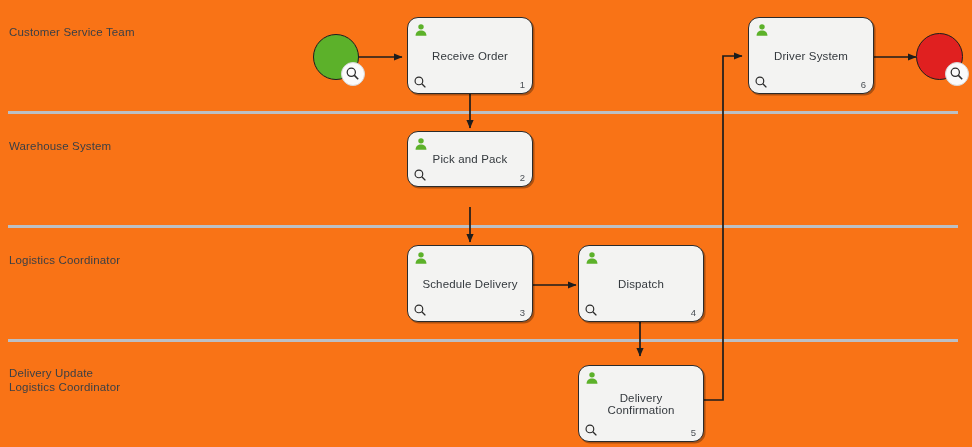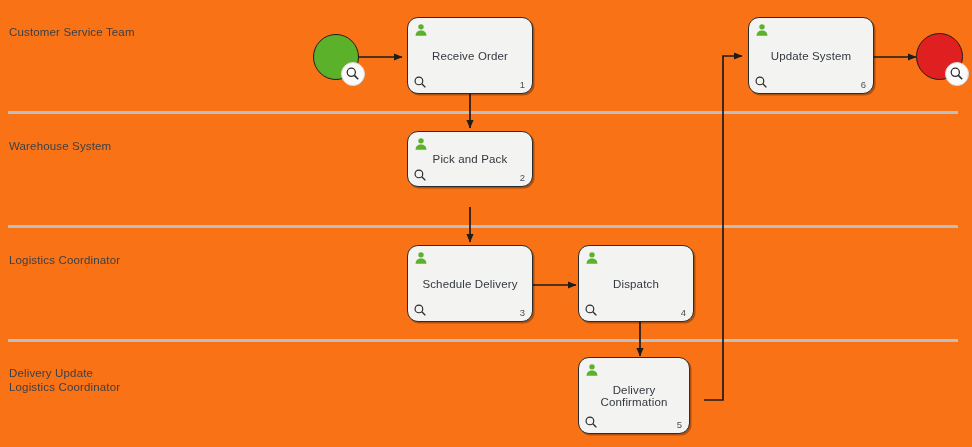--- a/index.html
+++ b/index.html
@@ -198,52 +198,52 @@
       <path d="M1.8,14.6 C1.8,10.6 4.6,8.7 8,8.7 C11.4,8.7 14.2,10.6 14.2,14.6 Z" fill="#5cb12a"></path>
     </svg>
     <div class="task-label">Schedule Delivery</div>
     <svg class="mag-icon" viewBox="0 0 16 16">
       <circle cx="6.3" cy="6.3" r="4.1" fill="none" stroke="#2b2b2b" stroke-width="1.25"></circle>
       <line x1="9.4" y1="9.4" x2="13.2" y2="13.2" stroke="#2b2b2b" stroke-width="1.5"></line>
     </svg>
     <div class="task-num">3</div>
   </div>
 
-  <div class="task" style="left:578px; top:245px; width:116px; height:77px;">
+  <div class="task" style="left:578px; top:245px; width:126px; height:77px;">
     <svg class="user-icon" viewBox="0 0 16 16">
       <circle cx="8" cy="4.4" r="3.1" fill="#5cb12a"></circle>
       <path d="M1.8,14.6 C1.8,10.6 4.6,8.7 8,8.7 C11.4,8.7 14.2,10.6 14.2,14.6 Z" fill="#5cb12a"></path>
     </svg>
     <div class="task-label">Dispatch</div>
     <svg class="mag-icon" viewBox="0 0 16 16">
       <circle cx="6.3" cy="6.3" r="4.1" fill="none" stroke="#2b2b2b" stroke-width="1.25"></circle>
       <line x1="9.4" y1="9.4" x2="13.2" y2="13.2" stroke="#2b2b2b" stroke-width="1.5"></line>
     </svg>
     <div class="task-num">4</div>
   </div>
 
-  <div class="task" style="left:578px; top:357px; width:112px; height:77px;">
+  <div class="task" style="left:578px; top:365px; width:126px; height:77px;">
     <svg class="user-icon" viewBox="0 0 16 16">
       <circle cx="8" cy="4.4" r="3.1" fill="#5cb12a"></circle>
       <path d="M1.8,14.6 C1.8,10.6 4.6,8.7 8,8.7 C11.4,8.7 14.2,10.6 14.2,14.6 Z" fill="#5cb12a"></path>
     </svg>
     <div class="task-label">Delivery Confirmation</div>
     <svg class="mag-icon" viewBox="0 0 16 16">
       <circle cx="6.3" cy="6.3" r="4.1" fill="none" stroke="#2b2b2b" stroke-width="1.25"></circle>
       <line x1="9.4" y1="9.4" x2="13.2" y2="13.2" stroke="#2b2b2b" stroke-width="1.5"></line>
     </svg>
     <div class="task-num">5</div>
   </div>
 
   <div class="task" style="left:748px; top:17px; width:126px; height:77px;">
     <svg class="user-icon" viewBox="0 0 16 16">
       <circle cx="8" cy="4.4" r="3.1" fill="#5cb12a"></circle>
       <path d="M1.8,14.6 C1.8,10.6 4.6,8.7 8,8.7 C11.4,8.7 14.2,10.6 14.2,14.6 Z" fill="#5cb12a"></path>
     </svg>
-    <div class="task-label">Update System</div>
+    <div class="task-label">Driver System</div>
     <svg class="mag-icon" viewBox="0 0 16 16">
       <circle cx="6.3" cy="6.3" r="4.1" fill="none" stroke="#2b2b2b" stroke-width="1.25"></circle>
       <line x1="9.4" y1="9.4" x2="13.2" y2="13.2" stroke="#2b2b2b" stroke-width="1.5"></line>
     </svg>
     <div class="task-num">6</div>
   </div>
 
 </div>
 
 </body></html>

